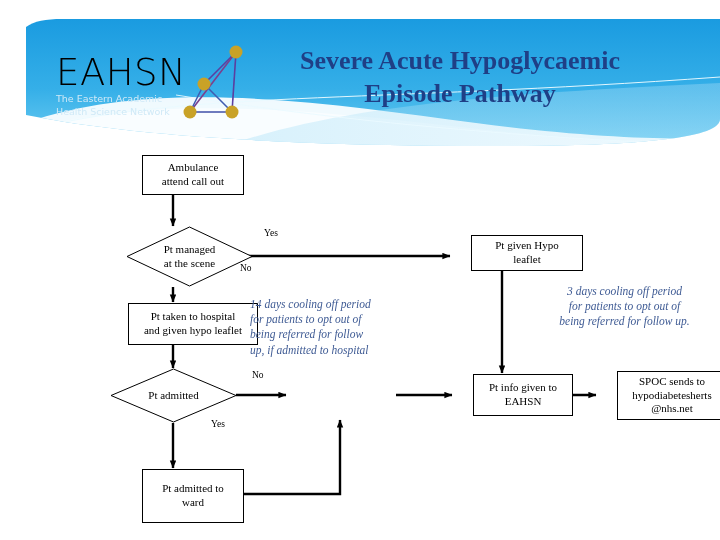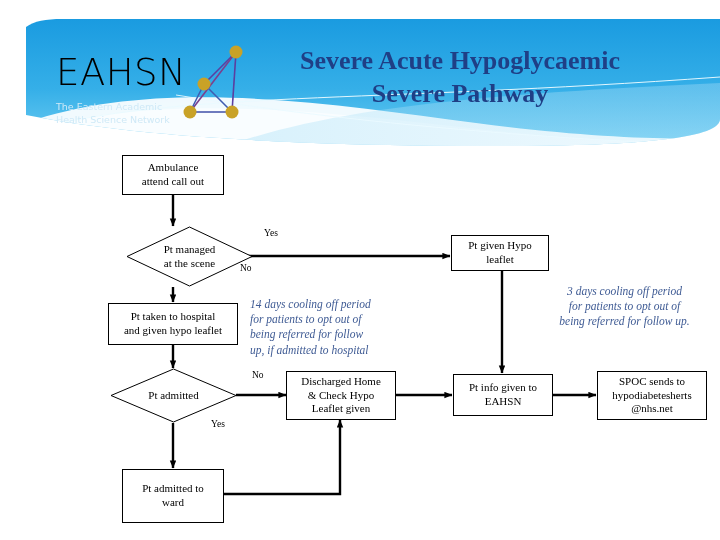--- a/index.html
+++ b/index.html
@@ -40,21 +40,21 @@
     font-size: 37px;
     letter-spacing: 0.5px;
     color: #000000;
     line-height: 1;
   }
   #logo-sub {
     font-family: "DejaVu Sans", sans-serif;
     font-size: 9.5px;
     color: #cfe9f7;
     line-height: 1.35;
-    margin-top: 10px;
+    margin-top: 2px;
   }
 
   #title-block {
     position: absolute;
     left: 220px;
     top: 44px;
     width: 480px;
     text-align: center;
     font-family: Liberation Serif, serif;
     font-weight: bold;
@@ -71,20 +71,21 @@
     background: #ffffff;
     display: flex;
     align-items: center;
     justify-content: center;
     text-align: center;
     font-family: "Liberation Serif", serif;
     font-size: 11px;
     line-height: 1.25;
     color: #000000;
     padding: 2px 3px;
+    margin-left: 20px;
   }
   .diamond {
     position: absolute;
   }
   .diamond svg {
     position: absolute;
     left: 0; top: 0;
   }
   .diamond .dlabel {
     position: absolute;
@@ -176,21 +177,21 @@
       <line x1="14" y1="68" x2="56" y2="68" stroke="#3f4fa8" stroke-width="1.6"></line>
       <circle cx="60" cy="8" r="6.5" fill="#c9a227"></circle>
       <circle cx="28" cy="40" r="6.5" fill="#c9a227"></circle>
       <circle cx="14" cy="68" r="6.5" fill="#c9a227"></circle>
       <circle cx="56" cy="68" r="6.5" fill="#c9a227"></circle>
     </svg>
   </div>
 
   <div id="title-block">
     <div>Severe Acute Hypoglycaemic</div>
-    <div>Severe Pathway</div>
+    <div>Episode Pathway</div>
   </div>
 
   <svg id="wires">
     <defs>
       <marker id="ah" markerWidth="9" markerHeight="9" refX="7.6" refY="3.2" orient="auto" markerUnits="userSpaceOnUse">
         <path d="M0,0 L8,3.2 L0,6.4 z" fill="#000"></path>
       </marker>
     </defs>
 
     <line x1="173" y1="194" x2="173" y2="226" stroke="#000" stroke-width="2.4" marker-end="url(#ah)"></line>
@@ -237,30 +238,25 @@
       <polygon points="63.5,1 126,27.5 63.5,54 1,27.5" fill="#ffffff" stroke="#000" stroke-width="1"></polygon>
     </svg>
     <div class="dlabel" style="white-space:pre-line">Pt admitted</div>
   </div>
 
   <div class="node" style="left:122px;top:469px;width:102px;height:54px;">
     <span style="white-space:pre-line">Pt admitted to
 ward</span>
   </div>
 
-  <div class="node" style="left:451px;top:235px;width:98px;height:36px;">
+  <div class="node" style="left:451px;top:235px;width:112px;height:36px;">
     <span style="white-space:pre-line">Pt given Hypo
 leaflet</span>
   </div>
 
-  <div class="node" style="left:286px;top:371px;width:110px;height:49px;">
-    <span style="white-space:pre-line">Discharged Home
-&amp; Check Hypo
-Leaflet given</span>
-  </div>
 
   <div class="node" style="left:453px;top:374px;width:100px;height:42px;">
     <span style="white-space:pre-line">Pt info given to
 EAHSN</span>
   </div>
 
   <div class="node" style="left:597px;top:371px;width:110px;height:49px;">
     <span style="white-space:pre-line">SPOC sends to
 hypodiabetesherts
 @nhs.net</span>

